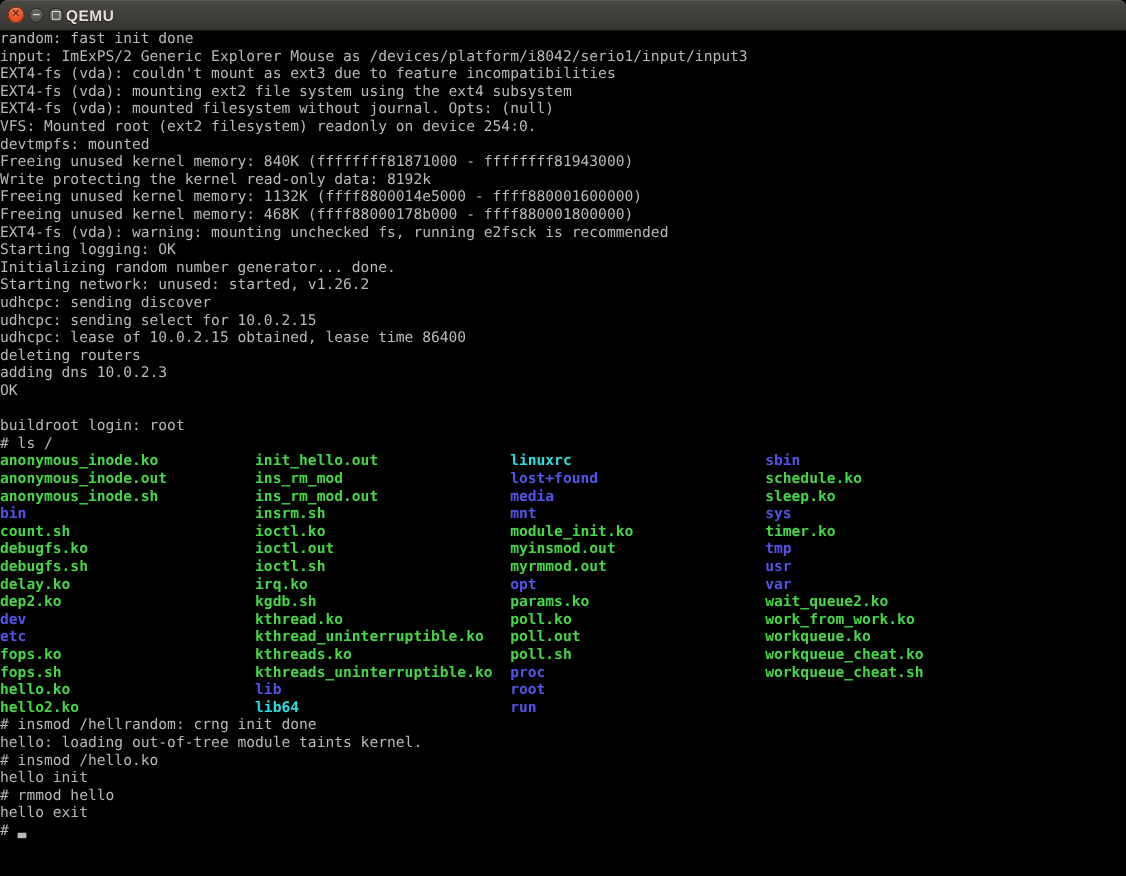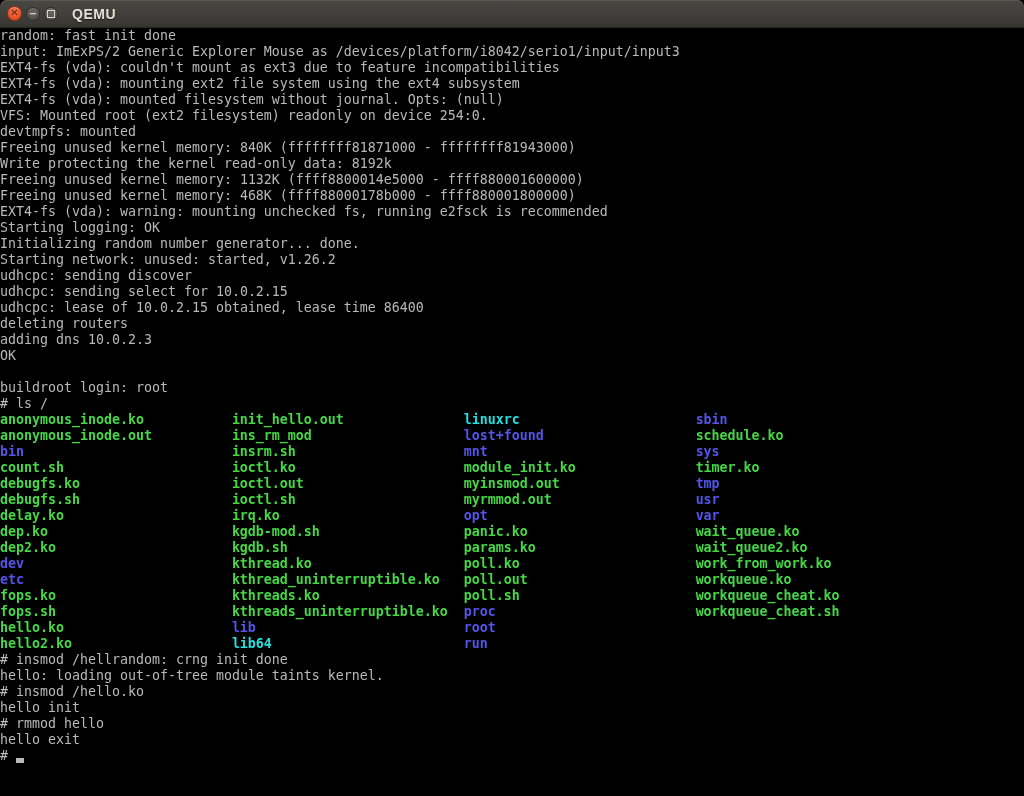--- a/index.html
+++ b/index.html
@@ -65,21 +65,21 @@
     margin-top: -1px;
   }
   .wbtn.maximize .sq {
     width: 6px;
     height: 6px;
     border: 1.5px solid #d8d5cf;
     box-sizing: content-box;
   }
   .titletext {
     position: absolute;
-    left: 72px;
+    left: 60px;
     top: 6px;
     font: bold 14px/16px "Liberation Sans", sans-serif;
     color: #e4e0d7;
     text-shadow: 0 1px 1px rgba(0,0,0,0.6);
     letter-spacing: 0.5px;
   }
   
   .terminal {
     position: absolute;
     top: 28px;
@@ -156,26 +156,26 @@
         <div class="line">deleting routers</div>
         <div class="line">adding dns 10.0.2.3</div>
         <div class="line">OK</div>
         <div class="line">&nbsp;</div>
         <div class="line">buildroot login: root</div>
         <div class="line"># ls /</div>
       </div>
     <div id="file-listing">
         <div class="line"><span class="cell exec">anonymous_inode.ko</span><span class="cell exec">init_hello.out</span><span class="cell link">linuxrc</span><span class="cell dir">sbin</span></div>
         <div class="line"><span class="cell exec">anonymous_inode.out</span><span class="cell exec">ins_rm_mod</span><span class="cell dir">lost+found</span><span class="cell exec">schedule.ko</span></div>
+        <div class="line"><span class="cell exec">anonymous_inode.sh</span><span class="cell exec">ins_rm_mod.out</span><span class="cell dir">media</span><span class="cell exec">sleep.ko</span></div>
         <div class="line"><span class="cell dir">bin</span><span class="cell exec">insrm.sh</span><span class="cell dir">mnt</span><span class="cell dir">sys</span></div>
         <div class="line"><span class="cell exec">count.sh</span><span class="cell exec">ioctl.ko</span><span class="cell exec">module_init.ko</span><span class="cell exec">timer.ko</span></div>
         <div class="line"><span class="cell exec">debugfs.ko</span><span class="cell exec">ioctl.out</span><span class="cell exec">myinsmod.out</span><span class="cell dir">tmp</span></div>
         <div class="line"><span class="cell exec">debugfs.sh</span><span class="cell exec">ioctl.sh</span><span class="cell exec">myrmmod.out</span><span class="cell dir">usr</span></div>
         <div class="line"><span class="cell exec">delay.ko</span><span class="cell exec">irq.ko</span><span class="cell dir">opt</span><span class="cell dir">var</span></div>
-        <div class="line"><span class="cell exec">dep.ko</span><span class="cell exec">kgdb-mod.sh</span><span class="cell exec">panic.ko</span><span class="cell exec">wait_queue.ko</span></div>
         <div class="line"><span class="cell exec">dep2.ko</span><span class="cell exec">kgdb.sh</span><span class="cell exec">params.ko</span><span class="cell exec">wait_queue2.ko</span></div>
         <div class="line"><span class="cell dir">dev</span><span class="cell exec">kthread.ko</span><span class="cell exec">poll.ko</span><span class="cell exec">work_from_work.ko</span></div>
         <div class="line"><span class="cell dir">etc</span><span class="cell exec">kthread_uninterruptible.ko</span><span class="cell exec">poll.out</span><span class="cell exec">workqueue.ko</span></div>
         <div class="line"><span class="cell exec">fops.ko</span><span class="cell exec">kthreads.ko</span><span class="cell exec">poll.sh</span><span class="cell exec">workqueue_cheat.ko</span></div>
         <div class="line"><span class="cell exec">fops.sh</span><span class="cell exec">kthreads_uninterruptible.ko</span><span class="cell dir">proc</span><span class="cell exec">workqueue_cheat.sh</span></div>
         <div class="line"><span class="cell exec">hello.ko</span><span class="cell dir">lib</span><span class="cell dir">root</span></div>
         <div class="line"><span class="cell exec">hello2.ko</span><span class="cell link">lib64</span><span class="cell dir">run</span></div>
       </div>
     <div id="tail-output">
         <div class="line"># insmod /hellrandom: crng init done</div>

